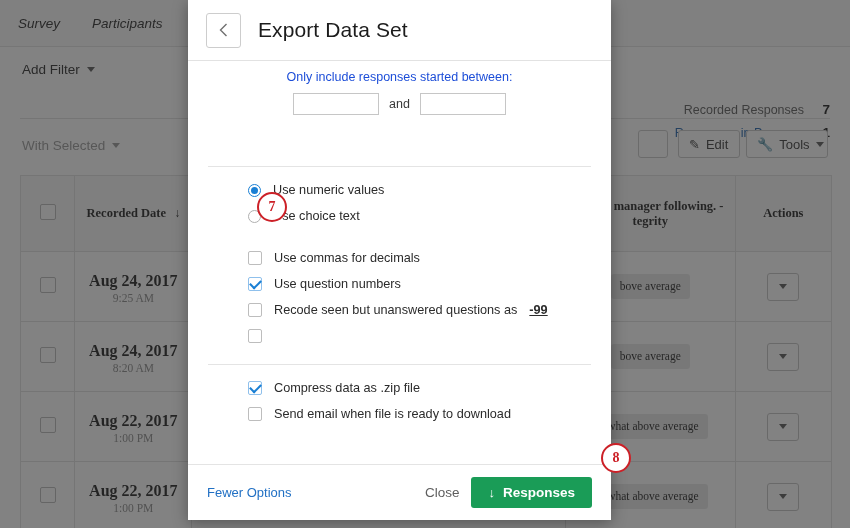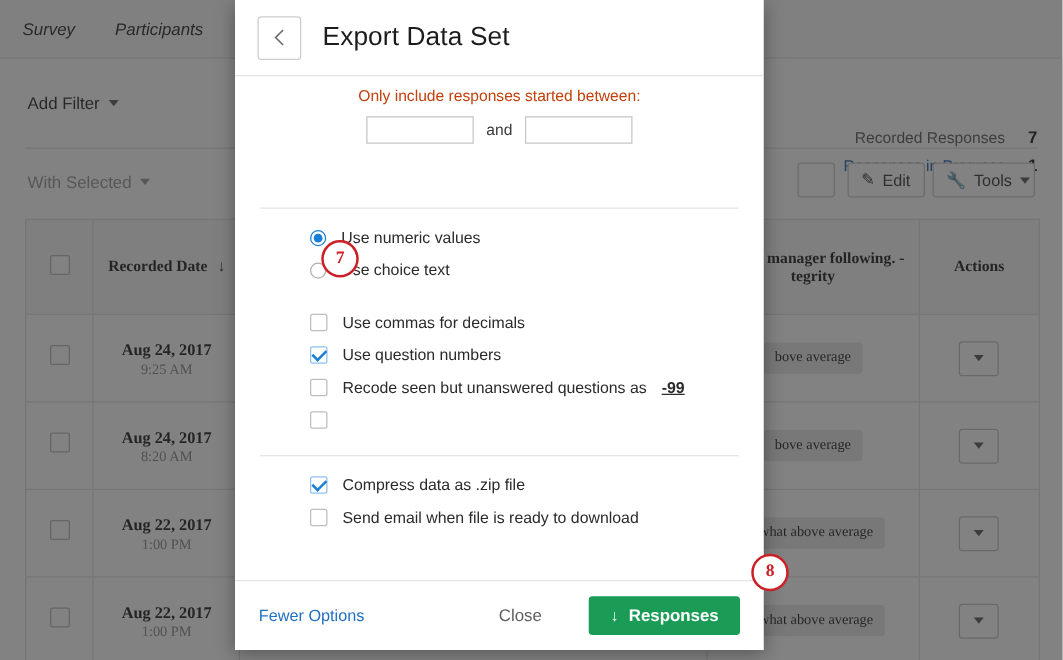--- a/index.html
+++ b/index.html
@@ -20,21 +20,21 @@
   }
   .topnav .tab{
     font-size:13.5px;color:#2b2b2b;margin-right:32px;white-space:nowrap;
   }
 
   .toolbar{
     position:absolute;top:47px;left:0;width:850px;height:71px;
     box-sizing:border-box;padding:0 18px;
   }
   .addfilter{
-    position:absolute;left:22px;top:28px;font-size:13.5px;color:#2b2b2b;
+    position:absolute;left:22px;top:15px;font-size:13.5px;color:#2b2b2b;
     display:flex;align-items:center;gap:7px;
   }
   .caret{
     width:0;height:0;border-left:4px solid transparent;border-right:4px solid transparent;
     border-top:5px solid #5a5a5a;display:inline-block;
   }
   .resp-stats{position:absolute;right:20px;top:55px;text-align:right;}
   .resp-row{display:flex;justify-content:flex-end;align-items:baseline;gap:16px;margin-bottom:8px;}
   .resp-label{font-size:12.5px;color:#5b5b5b;}
   .resp-label.link{color:#2062ab;}
@@ -65,21 +65,21 @@
   .tbl thead th{
     background:#f7f7f7;font-size:12.5px;color:#1f1f1f;font-weight:bold;
     height:67px;text-align:center;padding:4px 6px;
   }
   .col-chk{width:44px;}
   .col-date{width:110px;}
   .col-mid{width:400px;}
   .col-resp{width:168px;}
   .col-act{width:88px;}
   .tbl tbody td{height:61px;text-align:center;padding:4px 6px;background:#fff;}
-  .cell-date{font-size:13px;color:#1f1f1f;font-weight:bold;line-height:1.45;}
+  .cell-date{font-size:16px;color:#1f1f1f;font-weight:bold;line-height:1.45;}
   .cell-time{font-size:11.5px;color:#8b8b8b;font-weight:normal;}
   .chk-box{
     width:14px;height:14px;border:1px solid #b9b9b9;border-radius:2px;
     background:#fff;display:inline-block;
   }
   .pill{
     display:inline-block;background:#e8e8e8;border-radius:3px;
     padding:5px 9px;font-size:11.5px;color:#1f1f1f;line-height:1.35;max-width:150px;
   }
   .act-btn{
@@ -104,21 +104,21 @@
   }
   .backbtn{
     width:33px;height:33px;border:1px solid #cdcdcd;border-radius:3px;background:#fff;
     display:flex;align-items:center;justify-content:center;
   }
   .m-title{font-size:21px;color:#1c1c1c;margin-left:17px;letter-spacing:.1px;}
 
   .m-body{flex:1;overflow:hidden;position:relative;}
 
   .daterow{padding:9px 0 0 0;text-align:center;}
-  .datelbl{font-size:12.5px;color:#c2410c;}
+  .datelbl{font-size:12.5px;color:#1d4ed8;}
   .dateinputs{
     display:flex;align-items:center;justify-content:center;gap:10px;margin-top:9px;
   }
   .dateinput{
     width:86px;height:22px;border:1px solid #c6c6c6;background:#fff;box-sizing:border-box;
   }
   .andtxt{font-size:12.5px;color:#3a3a3a;}
 
   .hr{height:1px;background:#e4e4e4;margin:0 20px;}
   #hr1{margin-top:51px;}
@@ -143,21 +143,21 @@
     transform:rotate(-45deg) translate(1px,-1px);
   }
   .gap{height:16px;}
   .blue{color:#1a7fd4;font-weight:bold;text-decoration:underline;}
 
   .m-foot{
     height:56px;min-height:56px;border-top:1px solid #e4e4e4;
     display:flex;align-items:center;padding:0 19px;box-sizing:border-box;
   }
   .fewer{font-size:13px;color:#2170c4;}
-  .foot-right{margin-left:auto;display:flex;align-items:center;gap:38px;}
+  .foot-right{margin-left:auto;display:flex;align-items:center;gap:12px;}
   .close-btn{font-size:13.5px;color:#5e5e5e;}
   .dl-btn{
     background:#1a9c57;color:#fff;border-radius:3px;height:31px;
     display:flex;align-items:center;gap:8px;padding:0 17px;font-size:13.5px;font-weight:bold;
   }
   .dl-ico{font-size:13px;line-height:1;}
 
   
   .badge{
     position:absolute;width:26px;height:26px;border-radius:50%;

